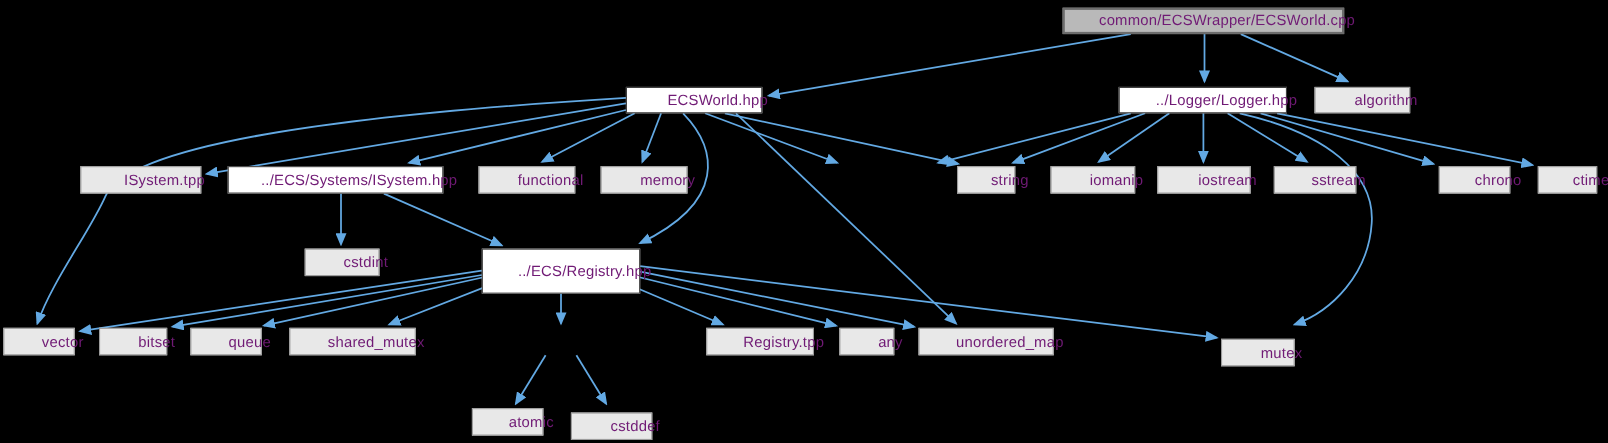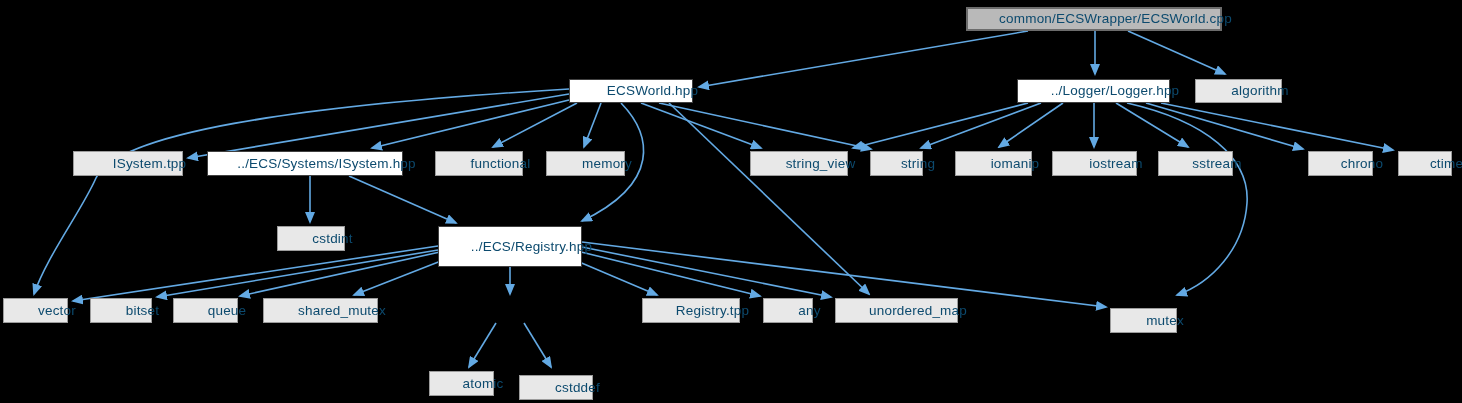--- a/index.html
+++ b/index.html
@@ -8,21 +8,21 @@
     width:1462px;height:403px;
     background:#000000;
     font-family:"Liberation Sans", sans-serif;
     overflow:hidden;
   }
   svg.edges{position:absolute;left:0;top:0;width:1462px;height:403px;}
   .edge{stroke:#63a9e3;stroke-width:1.6;fill:none;}
   .node{
     position:absolute;box-sizing:border-box;
     display:flex;align-items:center;justify-content:center;
-    font-size:13.5px;color:#0c4a6e;white-space:nowrap;
+    font-size:13.5px;color:#701a75;white-space:nowrap;
     line-height:1;letter-spacing:0.2px;padding-left:43px;
   }
   .node.leaf{background:#e8e8e8;border:1px solid #9c9c9c;}
   .node.internal{background:#ffffff;border:1px solid #404040;}
   .node.main{background:#b9b9b9;border:2px solid #6c6c6c;}
 </style>
 </head>
 <body>
 
 <div class="canvas">
@@ -69,21 +69,20 @@
   </svg>
 
   <div class="node main" style="left:966px;top:7px;width:256px;height:24px">common/ECSWrapper/ECSWorld.cpp</div>
   <div class="node internal" style="left:569px;top:79px;width:124px;height:24px">ECSWorld.hpp</div>
   <div class="node internal" style="left:1017px;top:79px;width:153px;height:24px">../Logger/Logger.hpp</div>
   <div class="node leaf" style="left:1195px;top:79px;width:87px;height:24px">algorithm</div>
   <div class="node leaf" style="left:73px;top:151px;width:110px;height:25px">ISystem.tpp</div>
   <div class="node internal" style="left:207px;top:151px;width:196px;height:25px">../ECS/Systems/ISystem.hpp</div>
   <div class="node leaf" style="left:435px;top:151px;width:88px;height:25px">functional</div>
   <div class="node leaf" style="left:546px;top:151px;width:79px;height:25px">memory</div>
-  <div class="node leaf" style="left:750px;top:151px;width:98px;height:25px">string_view</div>
   <div class="node leaf" style="left:870px;top:151px;width:53px;height:25px">string</div>
   <div class="node leaf" style="left:955px;top:151px;width:77px;height:25px">iomanip</div>
   <div class="node leaf" style="left:1052px;top:151px;width:85px;height:25px">iostream</div>
   <div class="node leaf" style="left:1158px;top:151px;width:75px;height:25px">sstream</div>
   <div class="node leaf" style="left:1308px;top:151px;width:65px;height:25px">chrono</div>
   <div class="node leaf" style="left:1398px;top:151px;width:54px;height:25px">ctime</div>
   <div class="node leaf" style="left:277px;top:226px;width:68px;height:25px">cstdint</div>
   <div class="node internal" style="left:438px;top:226px;width:144px;height:41px">../ECS/Registry.hpp</div>
   <div class="node leaf" style="left:3px;top:298px;width:65px;height:25px">vector</div>
   <div class="node leaf" style="left:90px;top:298px;width:62px;height:25px">bitset</div>

